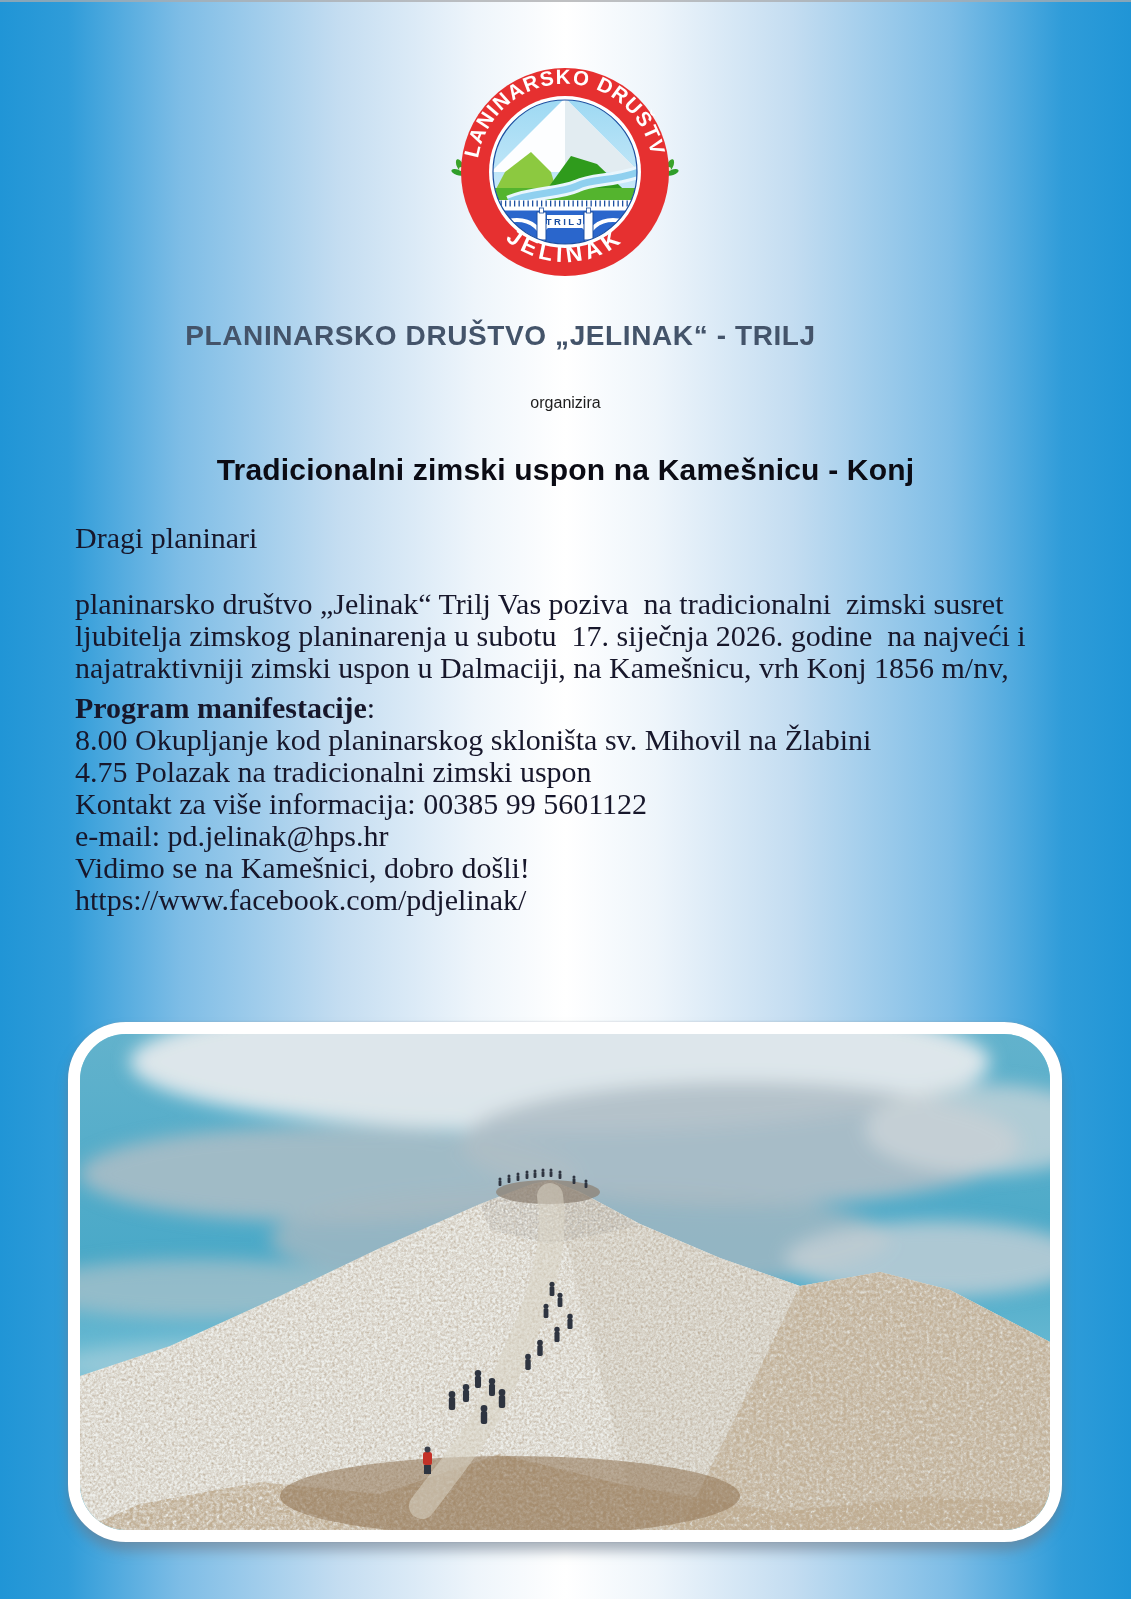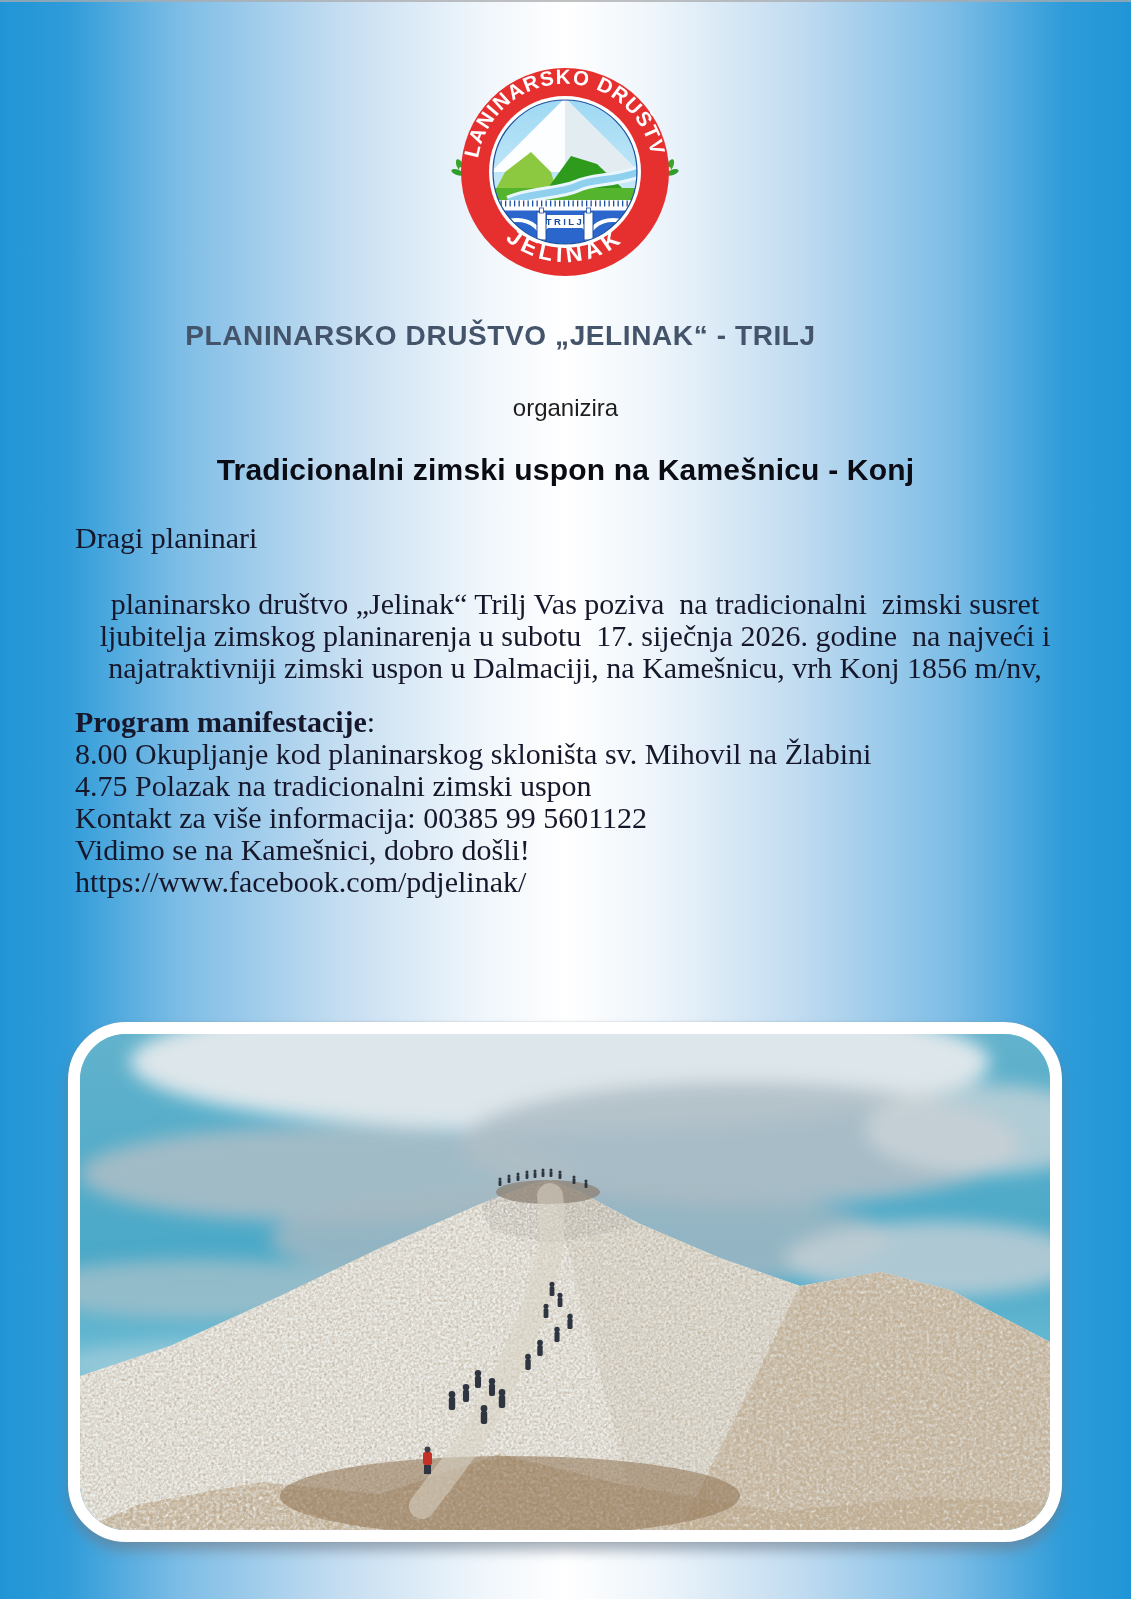--- a/index.html
+++ b/index.html
@@ -11,32 +11,32 @@
       #ffffff 50%, #eef5fb 58%, #c4ddf1 70%, #7ebde6 84%, #2f9cd9 94%, #2095d6 100%);
   }
   .top-edge{position:absolute;left:0;top:0;width:1131px;height:2px;background:#a9abae;opacity:.75;}
   .logo-wrap{position:absolute;left:435px;top:60px;width:260px;height:234px;}
   .club-title{
     position:absolute;left:0;top:320px;width:1001px;text-align:center;
     font-size:28px;font-weight:bold;letter-spacing:.6px;color:#44546a;
   }
   .organizes{
     position:absolute;left:0;top:394px;width:1131px;text-align:center;
-    font-size:24px;color:#1d1d1d;
+    font-size:16px;color:#1d1d1d;
   }
   .event-title{
     position:absolute;left:0;top:453px;width:1131px;text-align:center;
     font-size:30px;font-weight:bold;color:#0b0b14;letter-spacing:.2px;
   }
   .letter{
     position:absolute;left:75px;top:522px;width:1000px;
     font-family:"Liberation Serif",serif;font-size:30px;line-height:32px;color:#17172b;
   }
   .salutation{margin-bottom:34px;font-family:Liberation Serif, serif;}
-  .intro{margin-bottom:22px;text-align:center;}
+  .intro{margin-bottom:8px;}
   .line{white-space:pre;}
   .bold{font-weight:bold;}
   .photo-frame{
     position:absolute;left:68px;top:1022px;width:970px;height:496px;
     border:12px solid #ffffff;border-radius:58px;overflow:hidden;
     box-shadow:0 9px 12px rgba(106,120,136,.55), 0 0 2px rgba(140,150,160,.5);
     background:#7cc5da;
   }
   .photo-frame svg{display:block;width:100%;height:100%;}
 </style>
@@ -125,20 +125,21 @@
   <div class="intro">
       <div class="line">planinarsko društvo „Jelinak“ Trilj Vas poziva  na tradicionalni  zimski susret</div>
       <div class="line">ljubitelja zimskog planinarenja u subotu  17. siječnja 2026. godine  na najveći i</div>
       <div class="line">najatraktivniji zimski uspon u Dalmaciji, na Kamešnicu, vrh Konj 1856 m/nv,</div>
     </div>
   <div class="line"><span class="bold">Program manifestacije</span><span>:</span></div>
   <div>
       <div class="line">8.00 Okupljanje kod planinarskog skloništa sv. Mihovil na Žlabini</div>
       <div class="line">4.75 Polazak na tradicionalni zimski uspon</div>
       <div class="line">Kontakt za više informacija: 00385 99 5601122</div>
+      <div class="line">e-mail: pd.jelinak@hps.hr</div>
       <div class="line">Vidimo se na Kamešnici, dobro došli!</div>
       <div class="line">https://www.facebook.com/pdjelinak/</div>
     </div>
 </div>
 
 <div class="photo-frame">
   <svg viewBox="0 0 970 496" preserveAspectRatio="none">
     <defs>
       <linearGradient id="sky" x1="0" y1="0" x2="0" y2="1">
         <stop offset="0" stop-color="#62b2cc"></stop>

